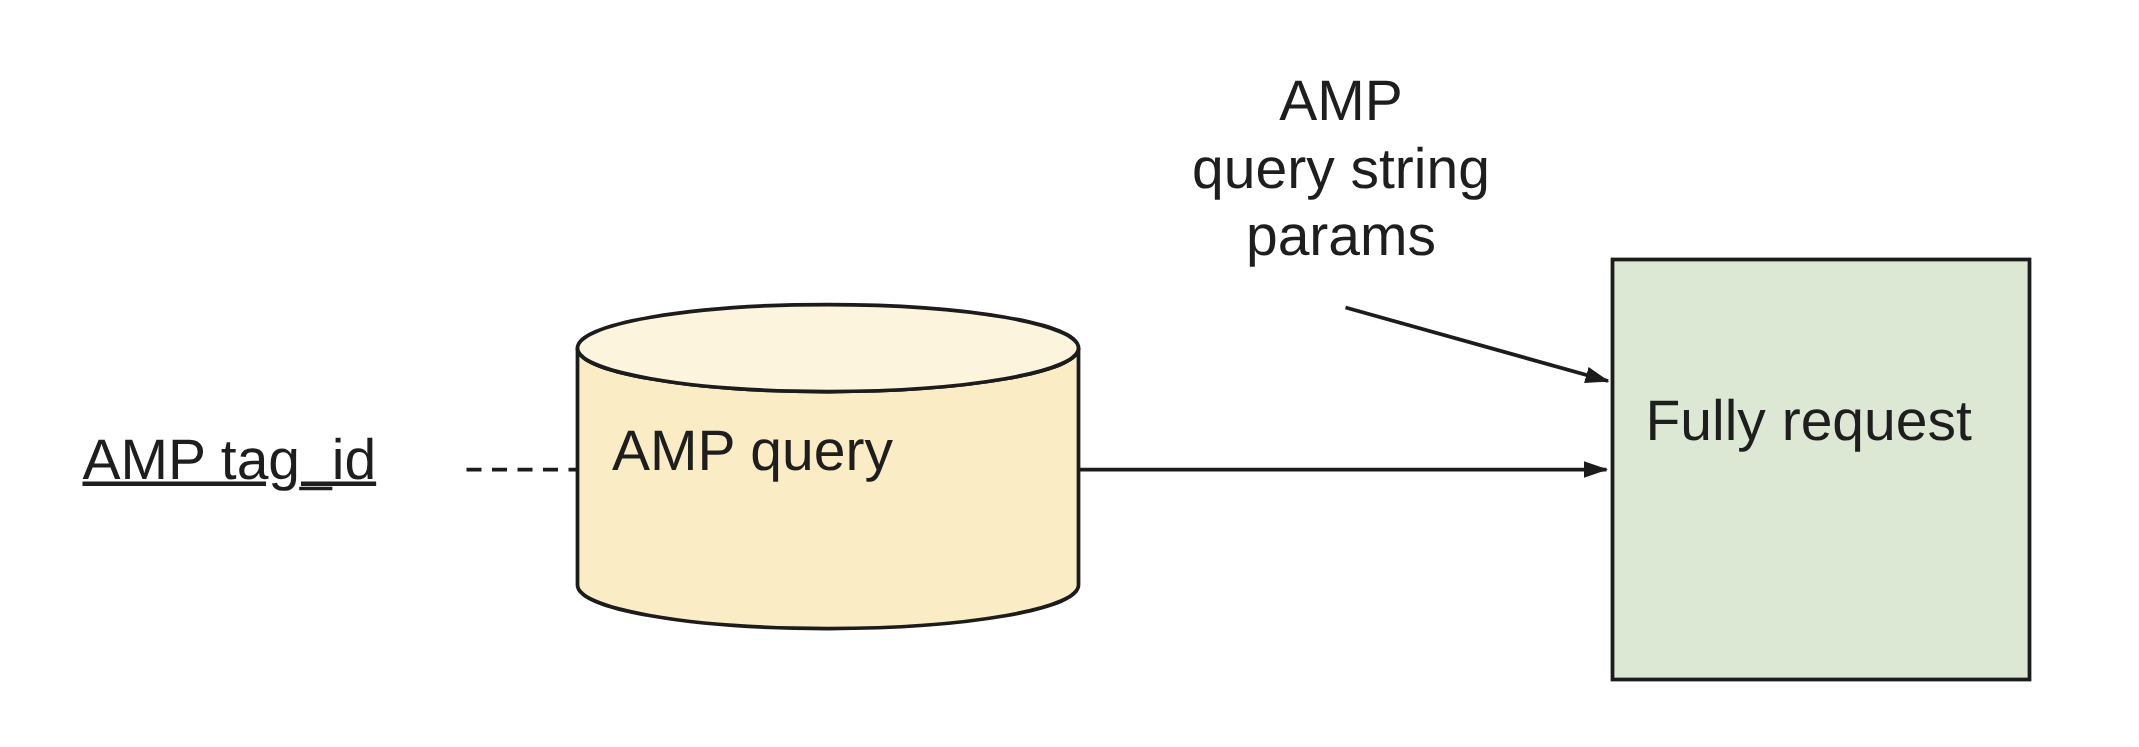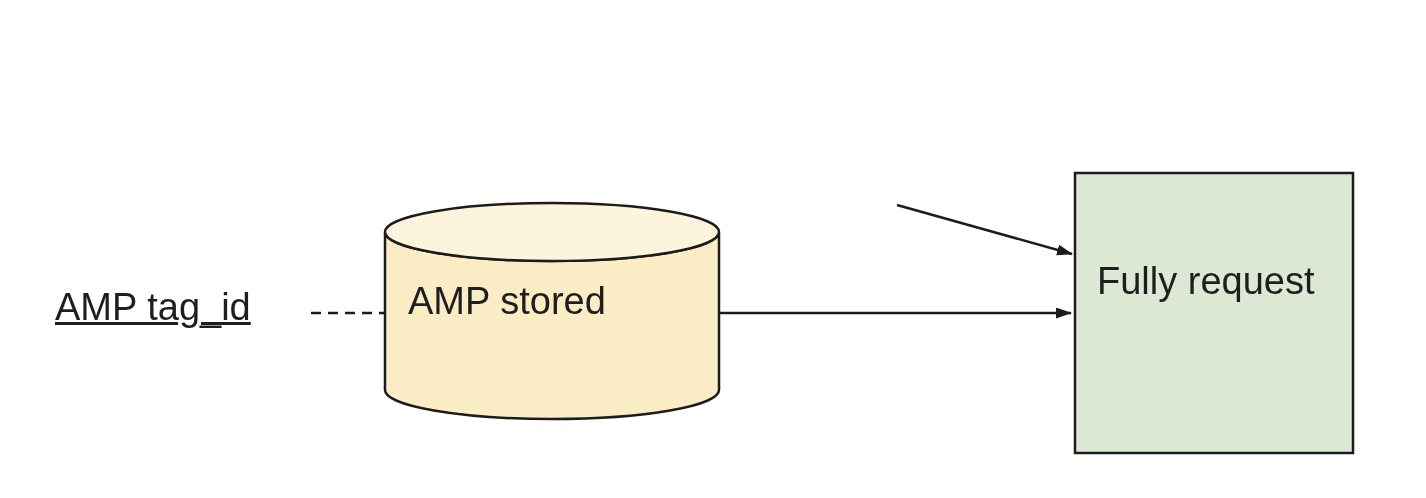--- a/index.html
+++ b/index.html
@@ -88,22 +88,27 @@
 
     <line class="connector" x1="897" y1="205" x2="1072" y2="254" marker-end="url(#arrow)"></line>
 
     <rect class="shape-stroke" x="1075" y="173" width="278" height="280" fill="#dce8d4"></rect>
   </svg>
 
   <div class="label label-tag-id">
     <span>AMP tag_id</span>
   </div>
 
+  <div class="label label-query">
+    <span>AMP</span>
+    <span>query string</span>
+    <span>params</span>
+  </div>
 
   <div class="label label-stored">
-    <span>AMP stored</span>
+    <span>AMP query</span>
   </div>
 
   <div class="label label-ortb">
     <span>Fully request</span>
   </div>
 
 </div>
 
 </body></html>

